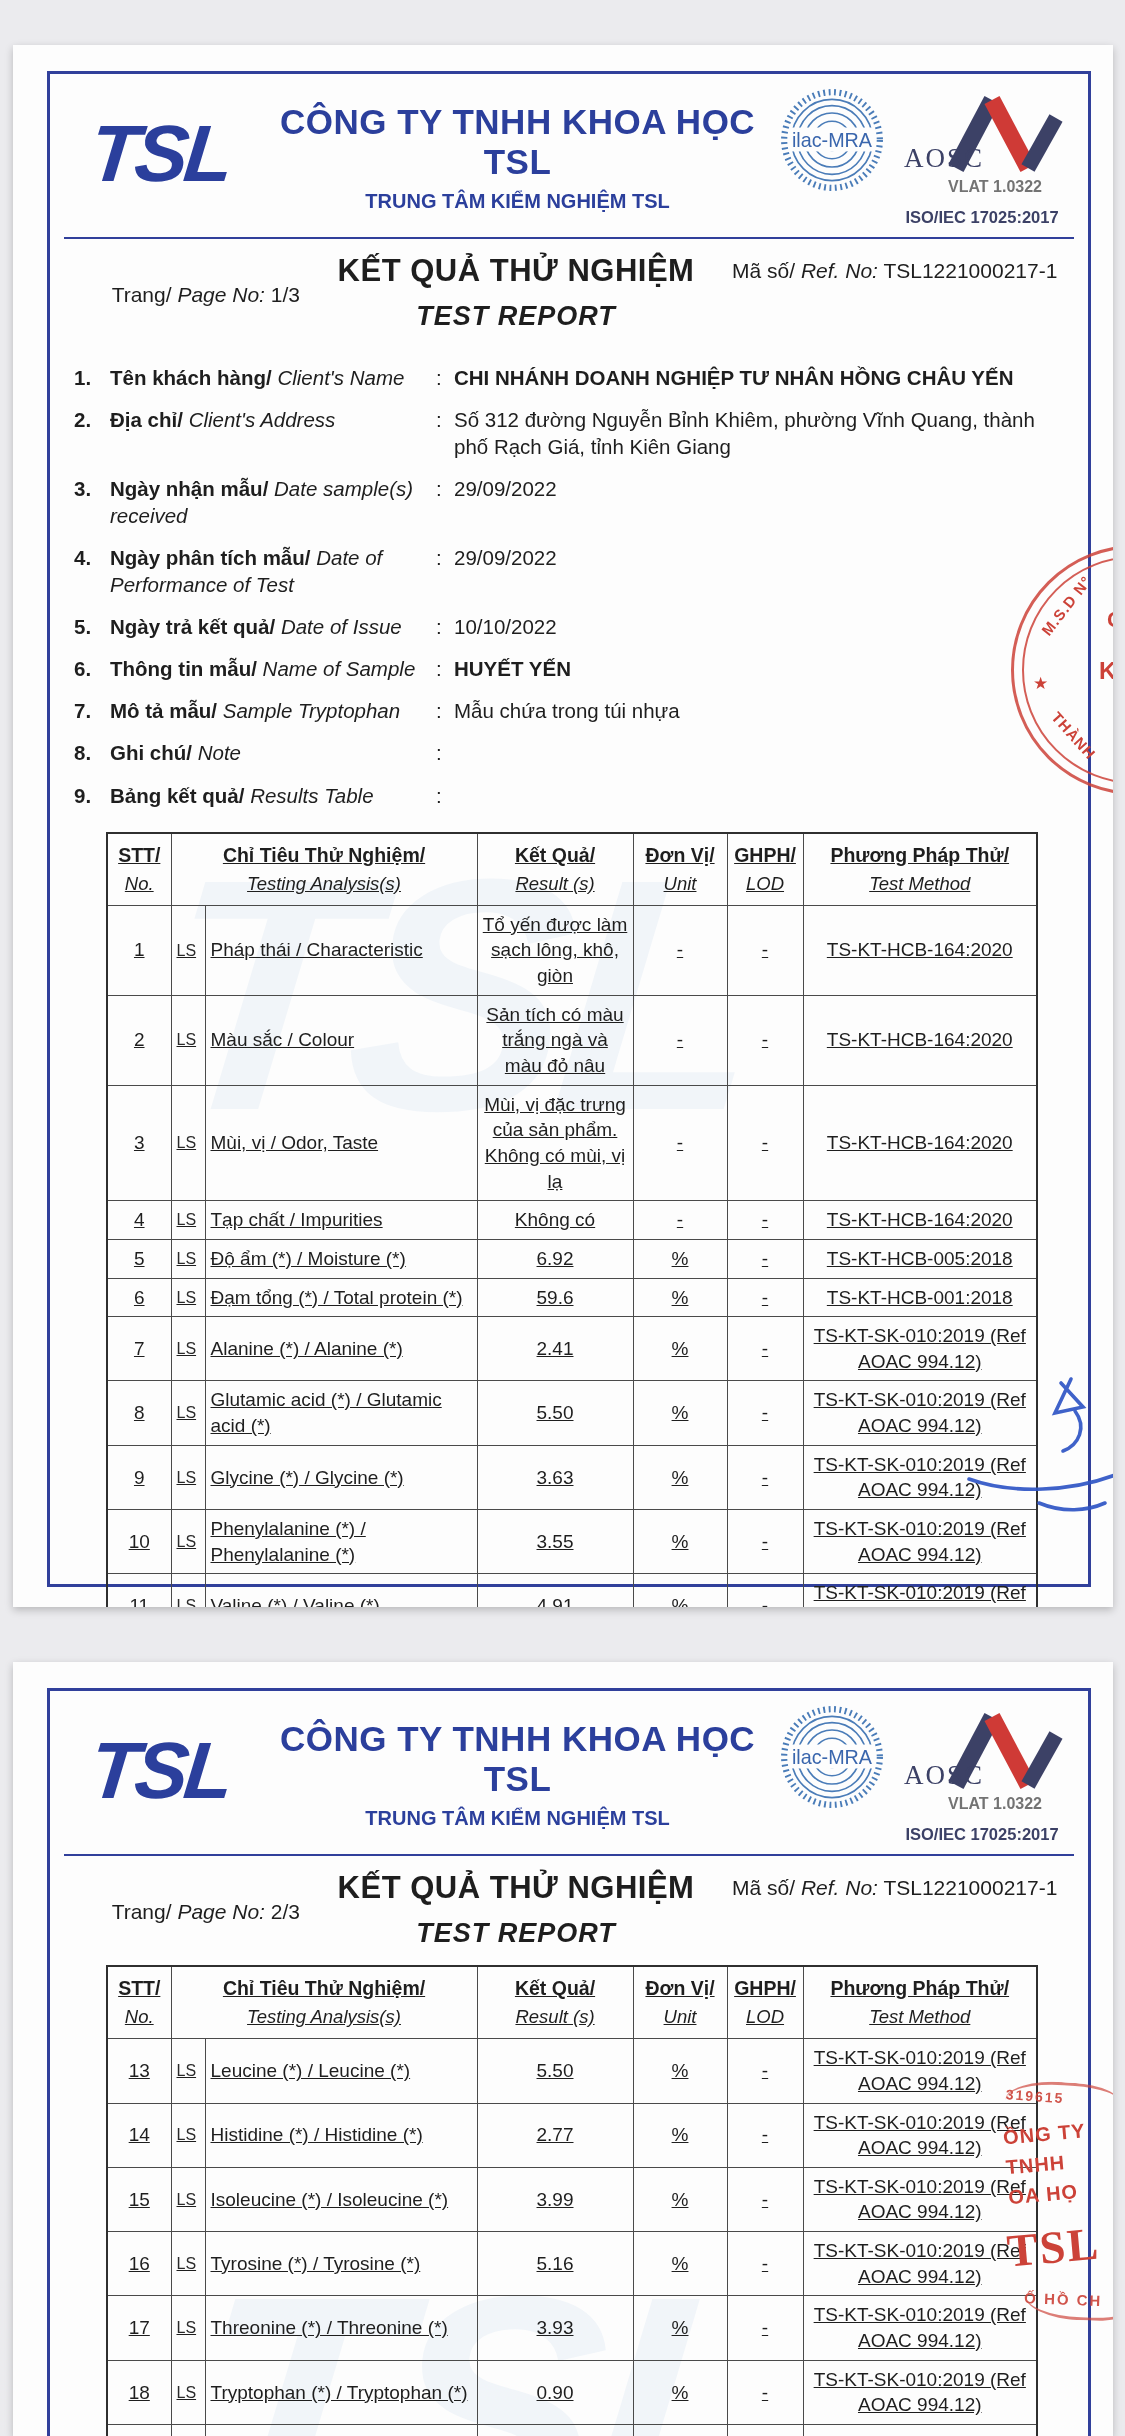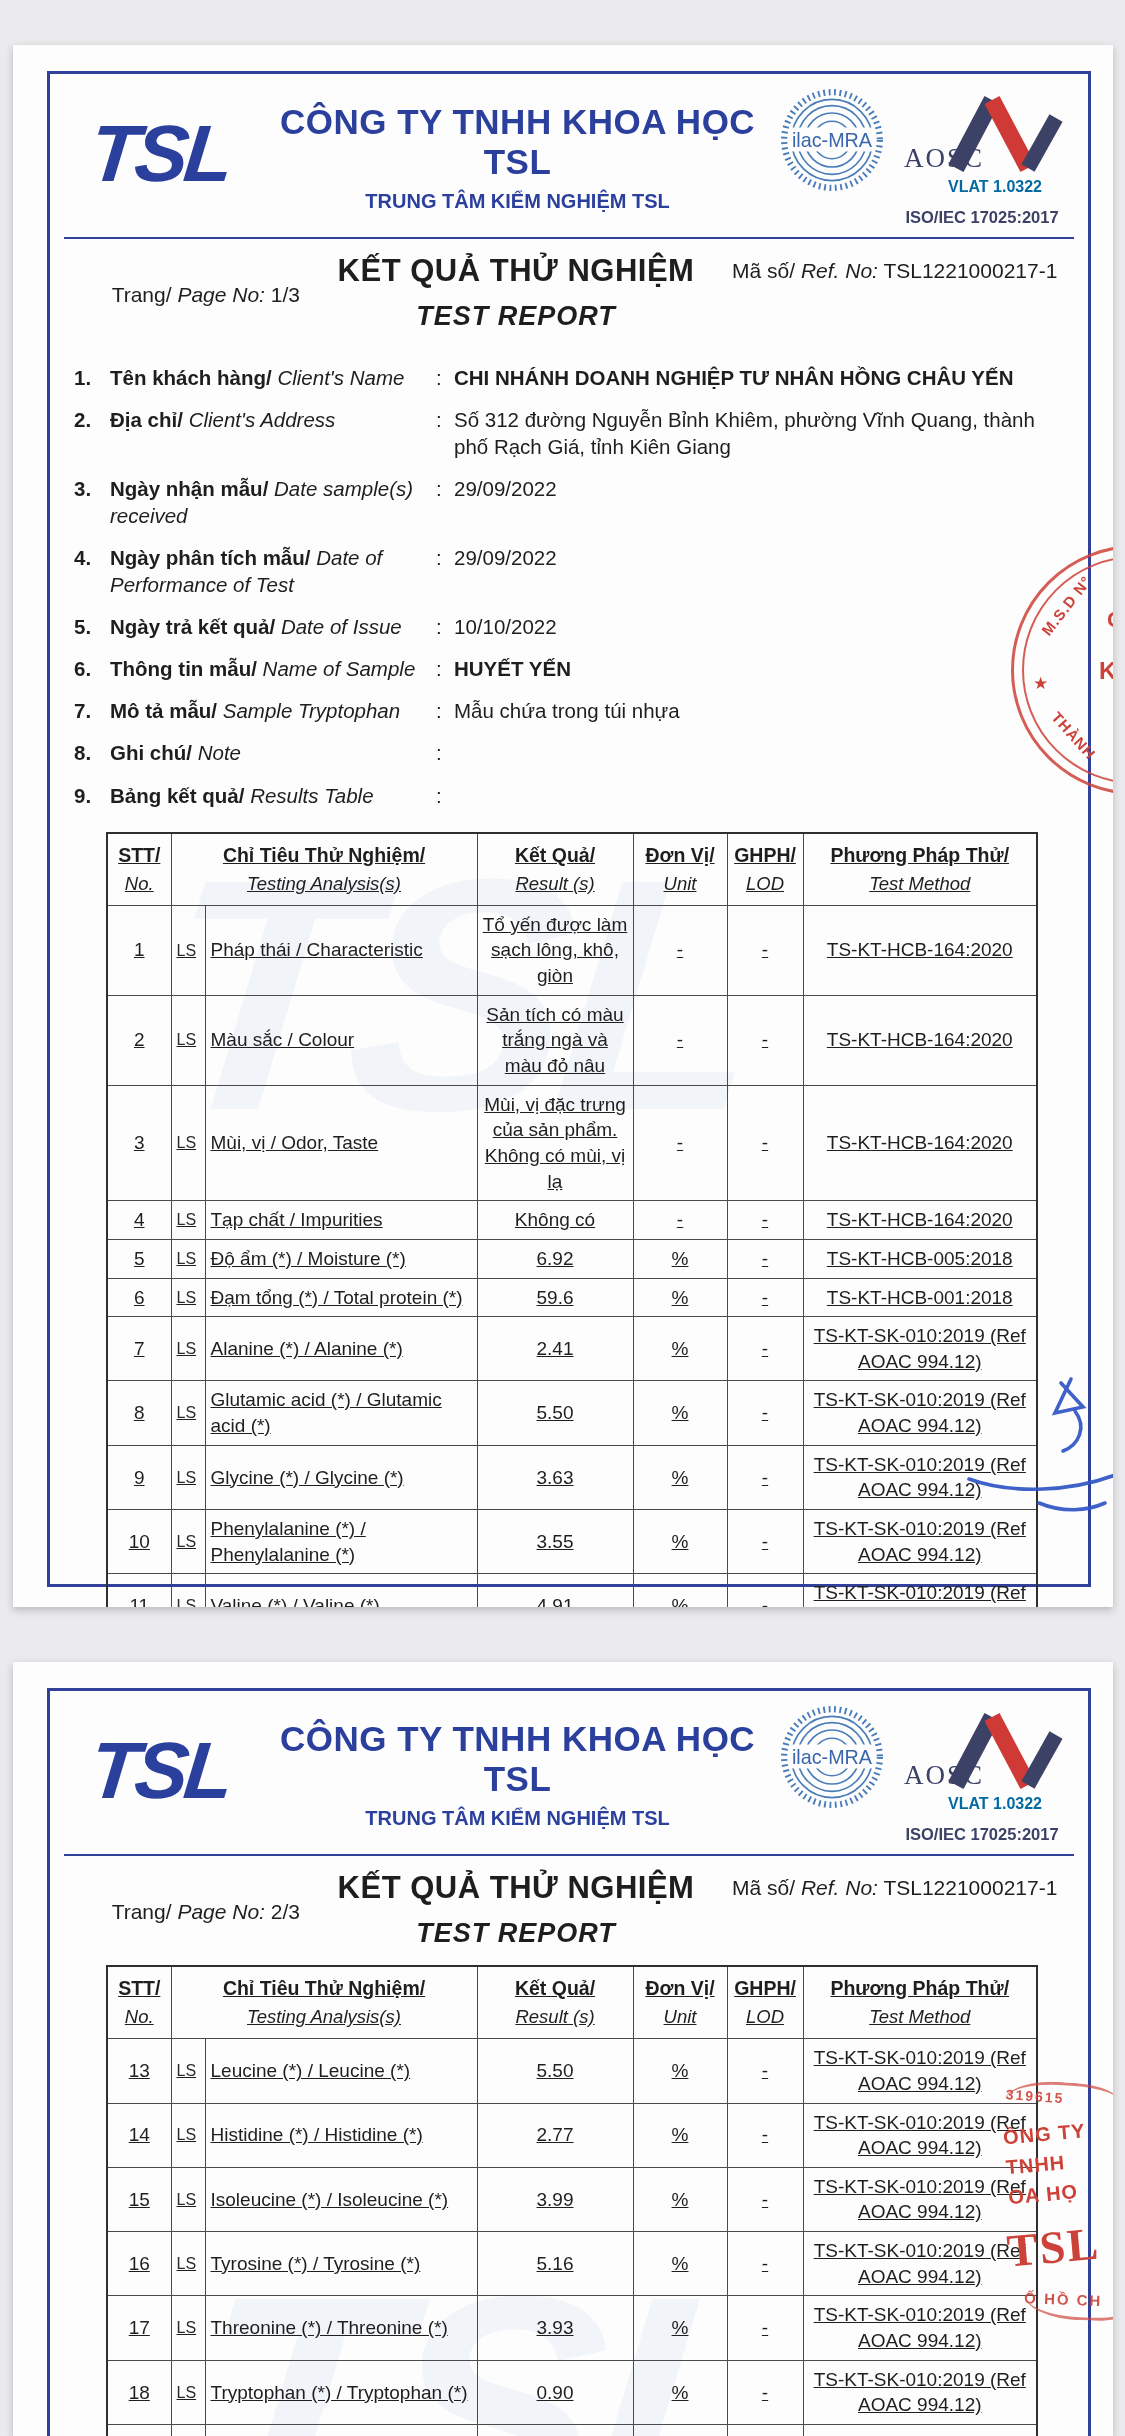--- a/index.html
+++ b/index.html
@@ -33,21 +33,21 @@
   }
   .hdr-center{flex:1 1 auto;text-align:center;color:#2b3f9c;}
   .hdr-co1{font-weight:700;font-size:35px;letter-spacing:.5px;}
   .hdr-co2{font-weight:700;font-size:20px;margin-top:8px;}
   .hdr-right{flex:0 0 auto;display:flex;align-items:flex-start;gap:14px;padding-right:2px;}
   .ilac{width:104px;height:104px;}
   .aosc{width:168px;display:flex;flex-direction:column;align-items:center;}
   .aosc-top{position:relative;width:168px;height:88px;}
   .aosc-mark{position:absolute;right:2px;top:0;}
   .aosc-word{position:absolute;left:6px;bottom:2px;font-size:27px;letter-spacing:2px;color:#3c4166;font-family:"Liberation Serif",serif;}
-  .aosc-vlat{font-size:16px;font-weight:700;color:#0369a1;margin:2px 0 0 26px;}
+  .aosc-vlat{font-size:16px;font-weight:700;color:#737373;margin:2px 0 0 26px;}
   .aosc-iso{font-size:16.5px;font-weight:700;color:#3c4166;margin-top:12px;}
 
   
   .title-row{display:grid;grid-template-columns:230px 1fr 340px;padding:14px 2px 6px 6px;}
   .t-left{font-size:21px;margin-top:30px;text-align:right;}
   .t-center{text-align:center;}
   .t-vi{font-weight:700;font-size:31px;letter-spacing:.5px;}
   .t-en{font-weight:700;font-style:italic;font-size:27px;letter-spacing:1px;margin-top:12px;}
   .t-right{font-size:21px;margin-top:6px;}
   .it{font-style:italic;}

